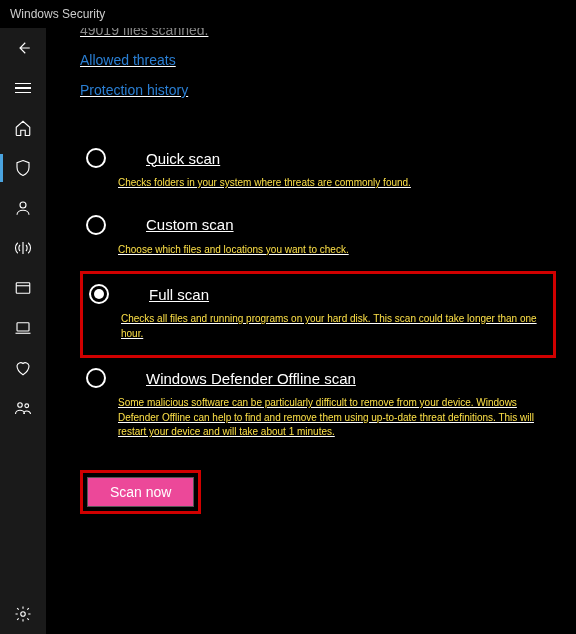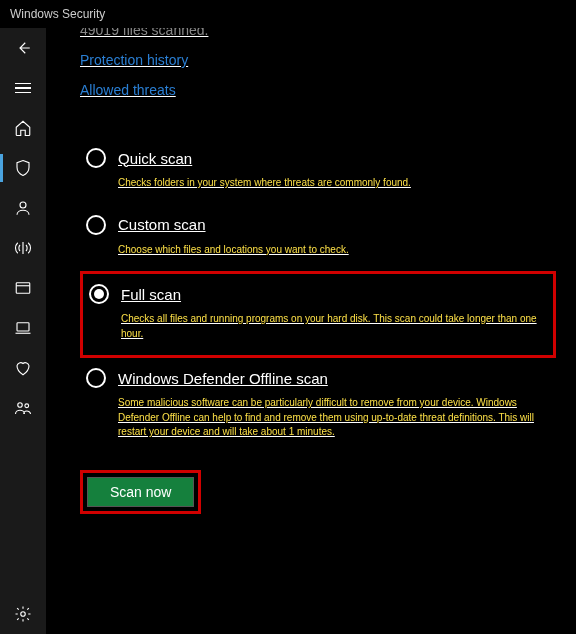--- a/index.html
+++ b/index.html
@@ -88,38 +88,39 @@
   }
   .radio.checked::after {
     content: "";
     width: 10px; height: 10px;
     background: #fff;
     border-radius: 50%;
   }
   .option-title {
     font-size: 15px;
     color: #fff;
+    margin-left: 28px;
   }
   .option-desc {
     font-size: 10px;
     color: #fde047;
     line-height: 1.45;
     margin-left: 32px;
   }
   .highlight {
     border: 3px solid #d10000;
   }
   .button-wrap {
     margin-top: 16px;
     display: inline-block;
     padding: 4px;
     border: 3px solid #d10000;
   }
   .scan-button {
-    background: #15803d;
+    background: #ec4899;
     border: 1px solid #555;
     color: #fff;
     font-size: 14px;
     padding: 6px 22px;
     cursor: pointer;
     font-family: inherit;
   }
   .hamburger-lines { display:flex; flex-direction:column; gap:3px; }
   .hamburger-lines span { display:block; width:16px; height:1.5px; background:#fff; }
 </style>
@@ -197,22 +198,22 @@
           <circle cx="12" cy="12" r="3"></circle>
           <path d="M12 2v3M12 19v3M4.2 4.2l2.1 2.1M17.7 17.7l2.1 2.1M2 12h3M19 12h3M4.2 19.8l2.1-2.1M17.7 6.3l2.1-2.1"></path>
         </svg>
     </div>
   </div>
 
   <div class="content">
 
     <div class="scan-status">49019 files scanned.</div>
 
+    <a class="link">Allowed threats</a>
     <a class="link">Protection history</a>
-    <a class="link">Allowed threats</a>
 
     <div class="options">
 
       <div class="option">
         <div class="option-header">
           <span class="radio"></span>
           <span class="option-title">Quick scan</span>
         </div>
         <div class="option-desc">Checks folders in your system where threats are commonly found.</div>
       </div>

